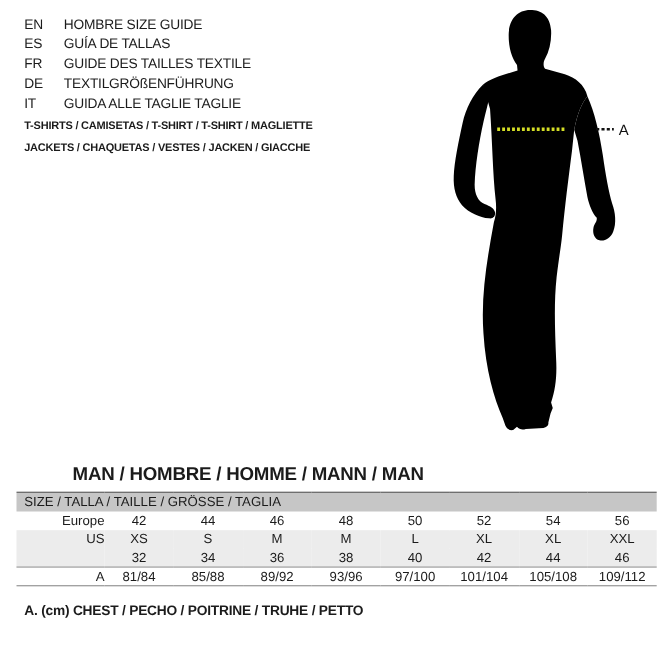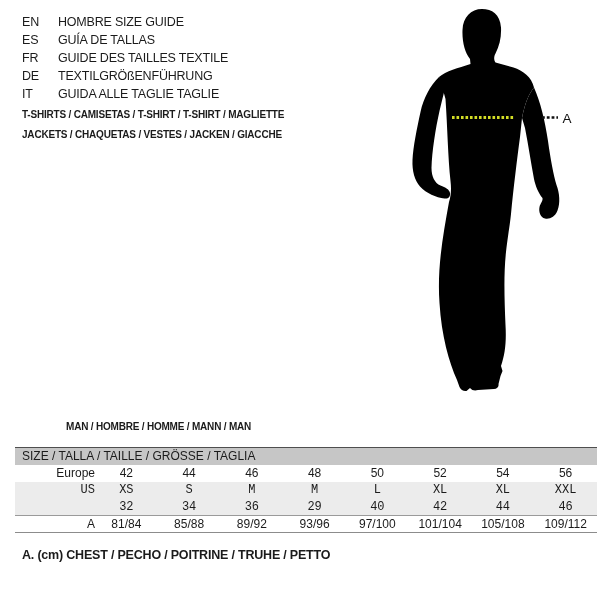--- a/index.html
+++ b/index.html
@@ -28,37 +28,37 @@
   }
 
   
   .figure-layer { position: absolute; left: 0; top: 0; width: 600px; height: 600px; }
   .figure-layer svg { display: block; width: 100%; height: 100%; }
   .measure-label { font-family: "Liberation Sans", sans-serif; font-size: 13.5px; fill: #111; }
 
   
   .section-title {
     position: absolute; left: 22px; top: 421px;
-    font-weight: bold; font-size: 10px; letter-spacing: -0.2px; white-space: nowrap; padding-left: 44px;
+    font-weight: bold; font-size: 17px; letter-spacing: -0.2px; white-space: nowrap; padding-left: 44px;
   }
 
   
   .size-table-wrap { position: absolute; left: 15px; top: 447px; width: 582px; }
   table.size-table {
     width: 100%; border-collapse: collapse; table-layout: fixed;
     border-top: 1px solid #4f4f4f; border-bottom: 1px solid #8c8c8c;
     font-size: 12px;
   }
   table.size-table td { height: 17px; text-align: center; white-space: nowrap; padding: 0; margin-top: 15px; }
   table.size-table td.label { text-align: right; padding-left: 7px; }
   table.size-table tr.header-row td {
     background: var(--header-bg, #c6c6c6);
     text-align: left; padding-left: 7px;
   }
-  table.size-table tr.shaded td { background: var(--stripe-bg, #ececec); font-family: Liberation Mono, monospace; }
+  table.size-table tr.shaded td { background: var(--stripe-bg, #ececec); }
   table.size-table tr.rule-top td { border-top: 1px solid #9a9a9a; }
   col.label-col { width: 80px; }
 
   
   .footnote {
     position: absolute; left: 22px; top: 548px;
     font-size: 12.5px; letter-spacing: -0.2px; white-space: nowrap;
   }
   .footnote .b { font-weight: bold; }
   .footnote .r { font-weight: bold; }
@@ -193,21 +193,21 @@
           <td>L</td>
           <td>XL</td>
           <td>XL</td>
           <td>XXL</td>
         </tr>
         <tr class="shaded">
           <td class="label"></td>
           <td>32</td>
           <td>34</td>
           <td>36</td>
-          <td>29</td>
+          <td>38</td>
           <td>40</td>
           <td>42</td>
           <td>44</td>
           <td>46</td>
         </tr>
         <tr class="rule-top">
           <td class="label">A</td>
           <td>81/84</td>
           <td>85/88</td>
           <td>89/92</td>

